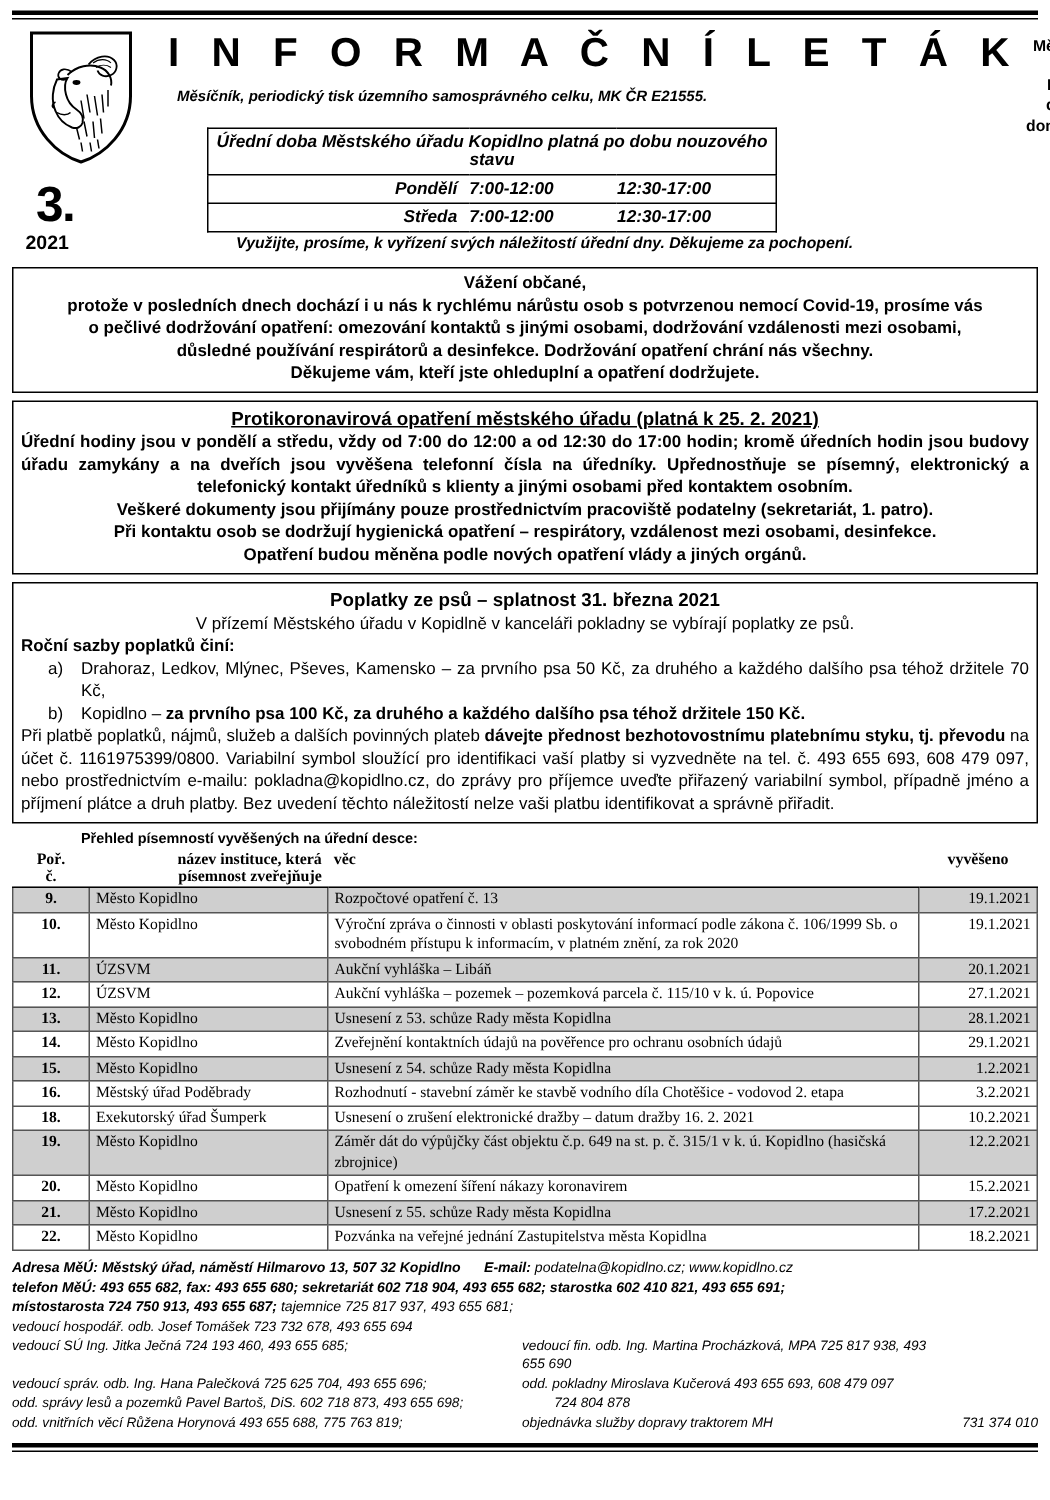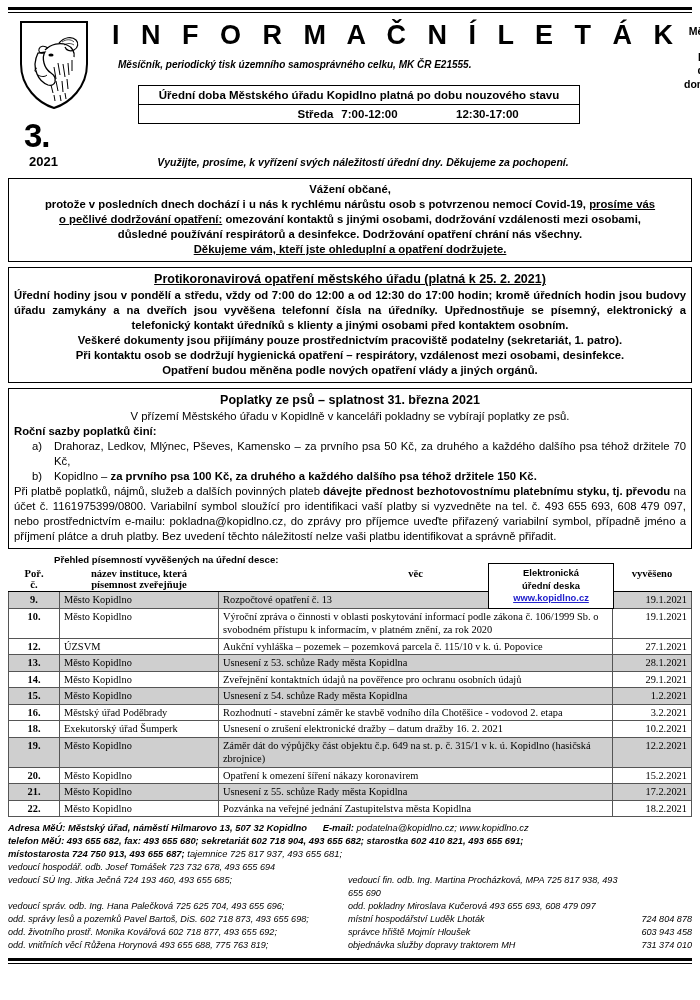--- a/index.html
+++ b/index.html
@@ -52,21 +52,21 @@
     position: absolute;
     left: 16px;
     top: 106px;
     font-size: 33px;
     font-weight: bold;
     line-height: 1;
     letter-spacing: -1px;
   }
   .issue-year {
     position: absolute;
-    left: 21px;
+    left: 9px;
     top: 142px;
     font-size: 13px;
     font-weight: bold;
     line-height: 1;
   }
   .title-row {
     position: absolute;
     left: 104px;
     top: 8px;
     right: 0;
@@ -95,24 +95,25 @@
     font-size: 10px;
     font-weight: bold;
     font-style: italic;
   }
 
   
   .hours-table {
     position: absolute;
     left: 130px;
     top: 72px;
-    width: 442px;
+    width: 380px;
     border-collapse: collapse;
     font-size: 11.5px;
     font-weight: bold;
+    font-style: italic;
   }
   .hours-table td, .hours-table th {
     border: 1px solid #000;
     padding: 3px 0;
   }
   .hours-title {
     text-align: center;
     font-size: 11.5px;
     font-weight: bold;
     padding: 4px 0;
@@ -166,21 +167,21 @@
   .box h2 {
     margin: 1px 0 2px 0;
     text-align: center;
     font-size: 12.5px;
     font-weight: bold;
     text-decoration: underline;
   }
   .box h2.nound {
     text-decoration: none;
   }
-  .u { text-decoration: underline; }
+  .u { }
 
   .dogs p.left {
     text-align: left;
     font-weight: bold;
     font-size: 11.3px;
   }
   .dogs ol {
     margin: 0 0 0 0;
     padding-left: 40px;
     list-style: none;
@@ -223,22 +224,22 @@
   }
   .notice th {
     font-weight: bold;
     font-size: 10.6px;
     vertical-align: top;
     padding: 1px 4px 1px 4px;
     border: none;
     border-bottom: 1.6px solid #000;
   }
   .notice th.c-no  { width: 42px;  }
-  .notice th.c-ins { width: 150px; text-align: center; }
-  .notice th.c-sub { text-align: center; }
+  .notice th.c-ins { width: 150px; text-align: right; }
+  .notice th.c-sub { text-align: left; }
   .notice th.c-dat { width: 70px;  text-align: center; }
   .notice td {
     border: 1px solid #555;
     padding: 1px 4px;
     vertical-align: top;
     line-height: 1.3;
   }
   .notice td.c-no  { text-align: center; font-weight: bold; width: 42px; }
   .notice td.c-ins { width: 150px; }
   .notice td.c-dat { text-align: right; width: 70px; }
@@ -331,20 +332,25 @@
         <div>do všech domácností</div>
       </div>
     </div>
 
     <div class="masthead-note">Měsíčník, periodický tisk územního samosprávného celku, MK ČR E21555.</div>
 
     <table class="hours-table">
       <tbody>
           <tr>
         <td class="hours-title" colspan="3">Úřední doba Městského úřadu Kopidlno platná po dobu nouzového stavu</td>
+      </tr>
+      <tr>
+        <td class="hours-day">Pondělí</td>
+        <td class="hours-am">7:00-12:00</td>
+        <td class="hours-pm">12:30-17:00</td>
       </tr>
       <tr>
         <td class="hours-day">Středa</td>
         <td class="hours-am">7:00-12:00</td>
         <td class="hours-pm">12:30-17:00</td>
       </tr>
     </tbody>
       </table>
 
     <div class="masthead-footer">Využijte, prosíme, k vyřízení svých náležitostí úřední dny.  Děkujeme za pochopení.</div>
@@ -374,25 +380,20 @@
       <li><span class="mk">a)</span><span>Drahoraz, Ledkov, Mlýnec, Pševes, Kamensko – za prvního psa 50 Kč, za druhého a každého dalšího psa téhož držitele 70 Kč,</span></li>
       <li><span class="mk">b)</span><span>Kopidlno – </span><b>za prvního psa 100 Kč, za druhého a každého dalšího psa téhož držitele 150 Kč.</b></li>
     </ol>
     <p class="para"><span>Při platbě poplatků, nájmů, služeb a dalších povinných plateb </span><b>dávejte přednost bezhotovostnímu platebnímu styku, tj. převodu</b><span> na účet č. 1161975399/0800. Variabilní symbol sloužící pro identifikaci vaší platby si vyzvedněte na tel. č. 493 655 693, 608 479 097, nebo prostřednictvím e-mailu: pokladna@kopidlno.cz, do zprávy pro příjemce uveďte přiřazený variabilní symbol, případně jméno a příjmení plátce a druh platby. Bez uvedení těchto náležitostí nelze vaši platbu identifikovat a správně přiřadit.</span></p>
   </div>
 
   <div class="desc-label">Přehled písemností vyvěšených na úřední desce:</div>
 
   <div class="notice-wrap">
 
-    <div class="eboard">
-      <div>Elektronická</div>
-      <div>úřední deska</div>
-      <div class="lnk">www.kopidlno.cz</div>
-    </div>
 
     <table class="notice">
       <thead>
         <tr>
           <th class="c-no">
             <div>Poř.</div>
             <div>č.</div>
           </th>
           <th class="c-ins">
             <div>název instituce, která</div>
@@ -408,20 +409,26 @@
             <td class="c-ins">Město Kopidlno</td>
             <td>Rozpočtové opatření č. 13</td>
             <td class="c-dat">19.1.2021</td>
           </tr>
         <tr>
             <td class="c-no">10.</td>
             <td class="c-ins">Město Kopidlno</td>
             <td>Výroční zpráva o činnosti v oblasti poskytování informací podle zákona č. 106/1999 Sb. o svobodném přístupu k informacím, v platném znění, za rok 2020</td>
             <td class="c-dat">19.1.2021</td>
           </tr>
+        <tr class="shade">
+            <td class="c-no">11.</td>
+            <td class="c-ins">ÚZSVM</td>
+            <td>Aukční vyhláška – Libáň</td>
+            <td class="c-dat">20.1.2021</td>
+          </tr>
         <tr>
             <td class="c-no">12.</td>
             <td class="c-ins">ÚZSVM</td>
             <td>Aukční vyhláška – pozemek – pozemková parcela č. 115/10 v k. ú. Popovice</td>
             <td class="c-dat">27.1.2021</td>
           </tr>
         <tr class="shade">
             <td class="c-no">13.</td>
             <td class="c-ins">Město Kopidlno</td>
             <td>Usnesení z 53. schůze Rady města Kopidlna</td>
@@ -492,27 +499,21 @@
       <div class="b">vedoucí fin. odb. Ing. Martina Procházková, MPA  725 817 938, 493 655 690</div>
       <div class="c"></div>
     </div>
     <div class="row">
       <div class="a">vedoucí správ. odb. Ing. Hana Palečková  725 625 704, 493 655 696;</div>
       <div class="b">odd. pokladny Miroslava Kučerová 493 655 693, 608 479 097</div>
       <div class="c"></div>
     </div>
     <div class="row">
       <div class="a">odd. správy lesů a pozemků Pavel Bartoš, DiS. 602 718 873, 493 655 698;</div>
-      <div class="b">místní hospodářství Luděk Lhoták</div>
       <div class="c">724 804 878</div>
-    </div>
-    <div class="row">
-      <div class="a">odd. životního prostř. Monika Kovářová   602 718 877, 493 655 692;</div>
-      <div class="b">správce hřiště Mojmír Hloušek</div>
-      <div class="c">603 943 458</div>
     </div>
     <div class="row">
       <div class="a">odd. vnitřních věcí Růžena Horynová      493 655 688, 775 763 819;</div>
       <div class="b">objednávka služby dopravy traktorem MH</div>
       <div class="c">731 374 010</div>
     </div>
   </div>
 
   <div class="rule-bottom"></div>
 

